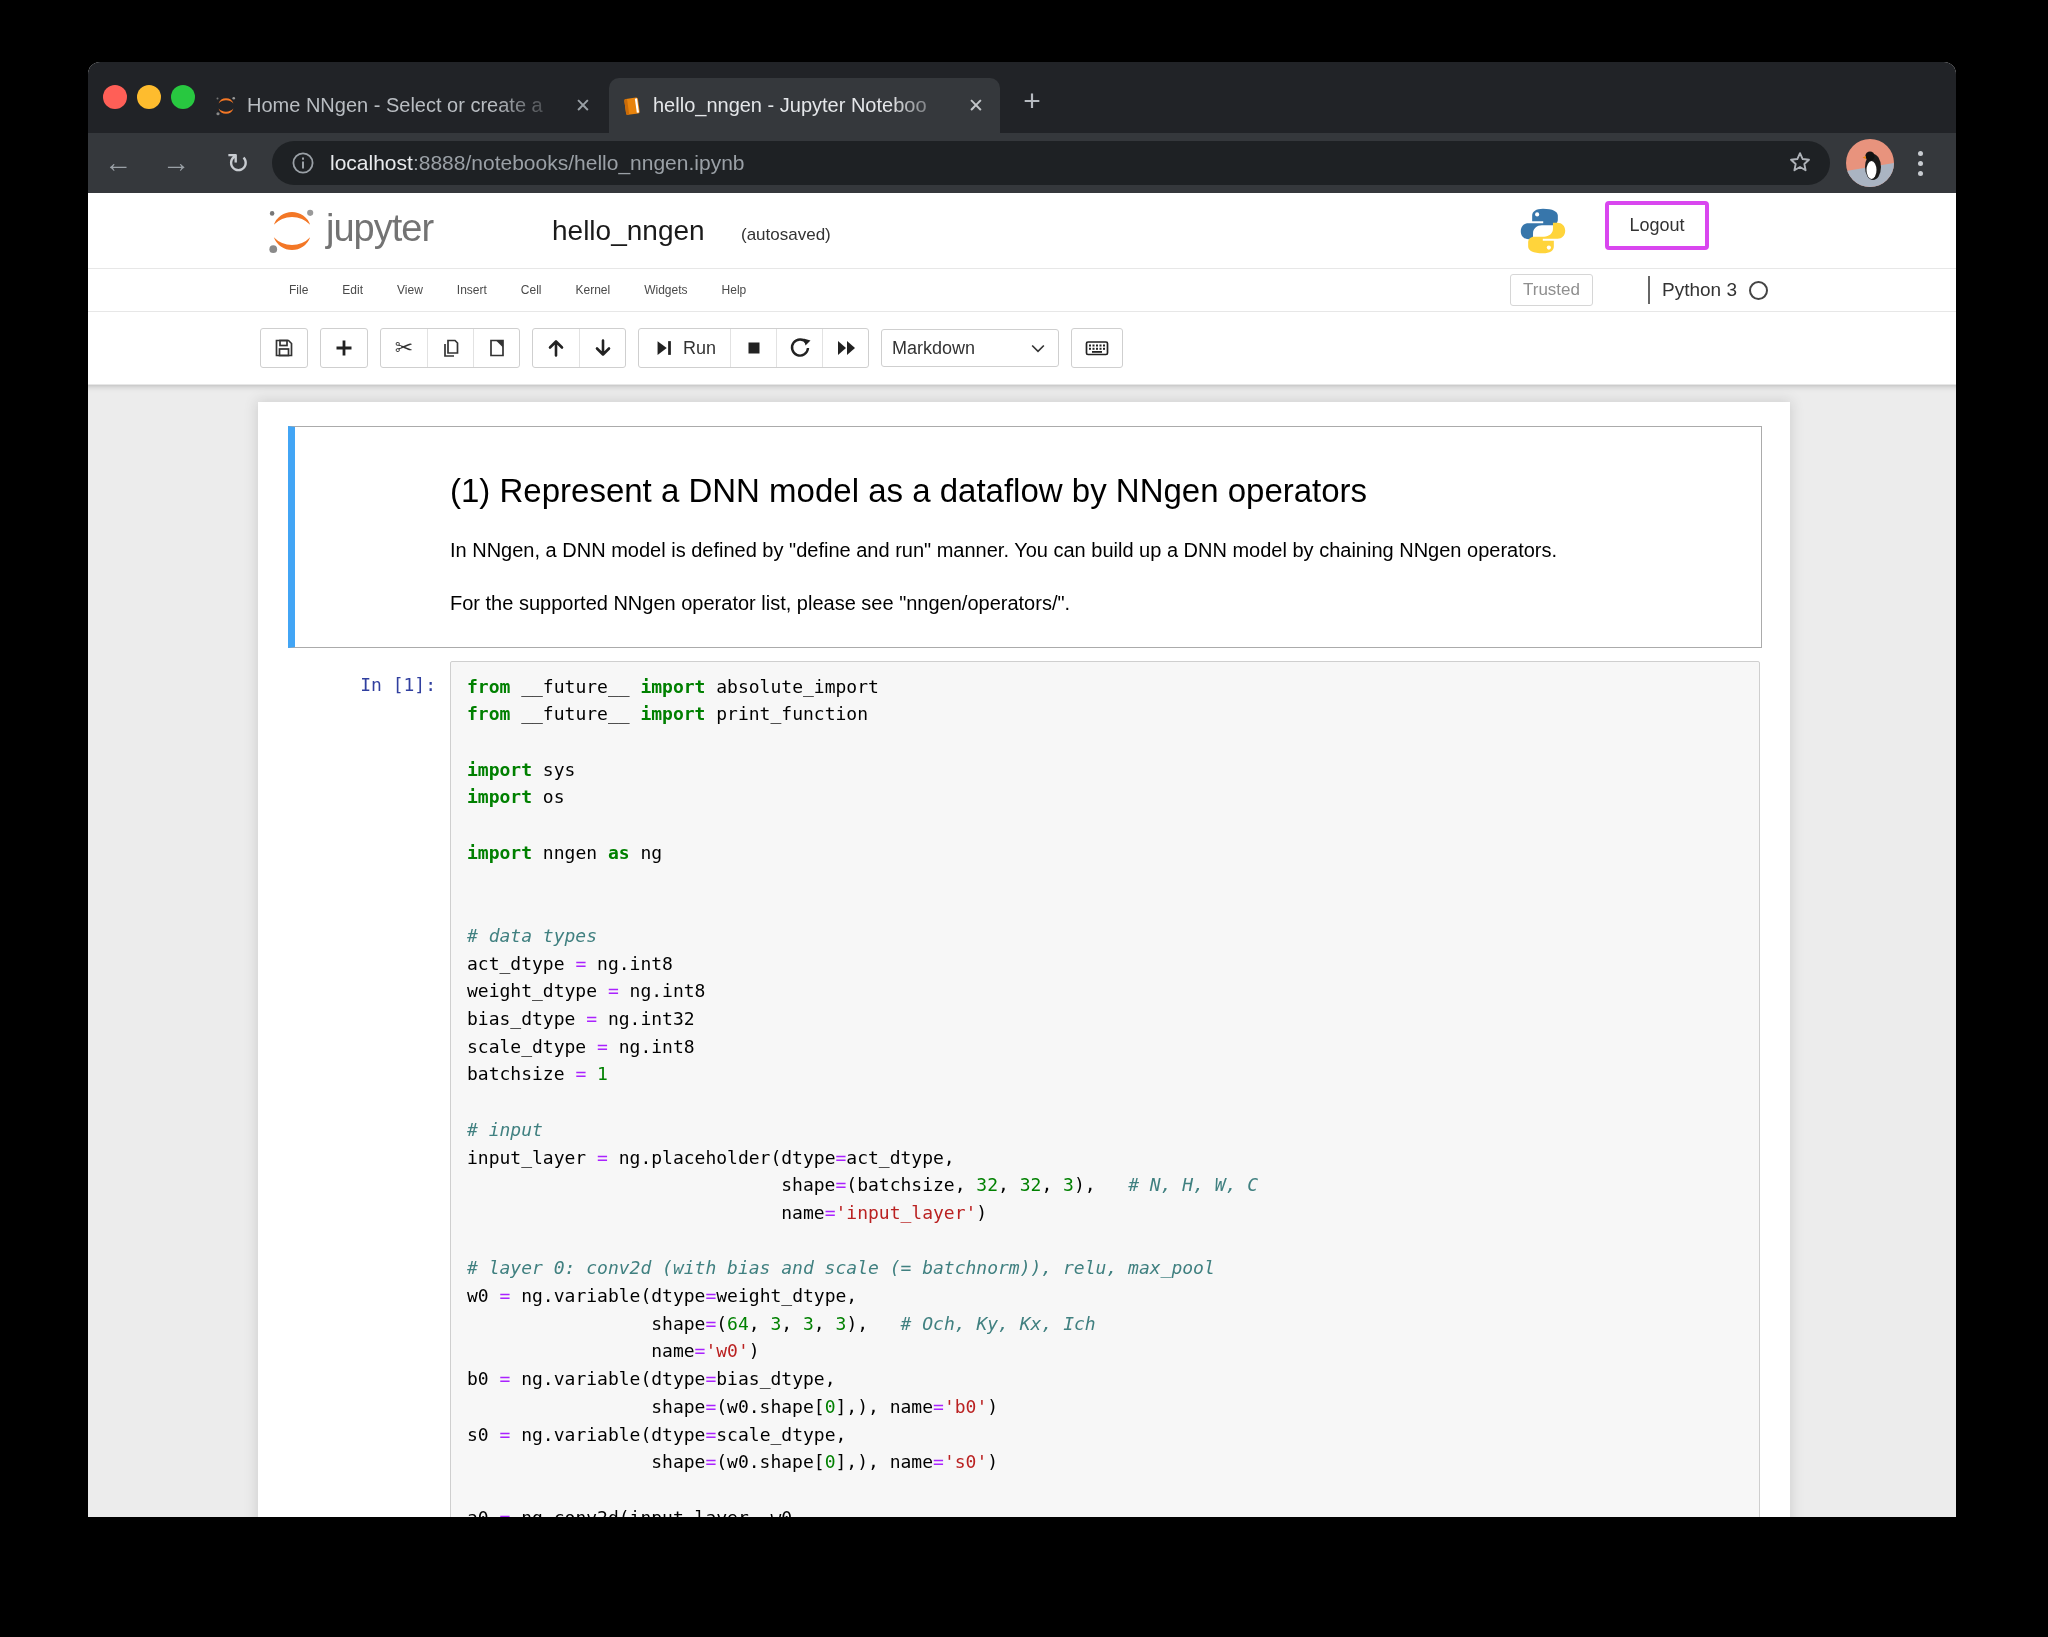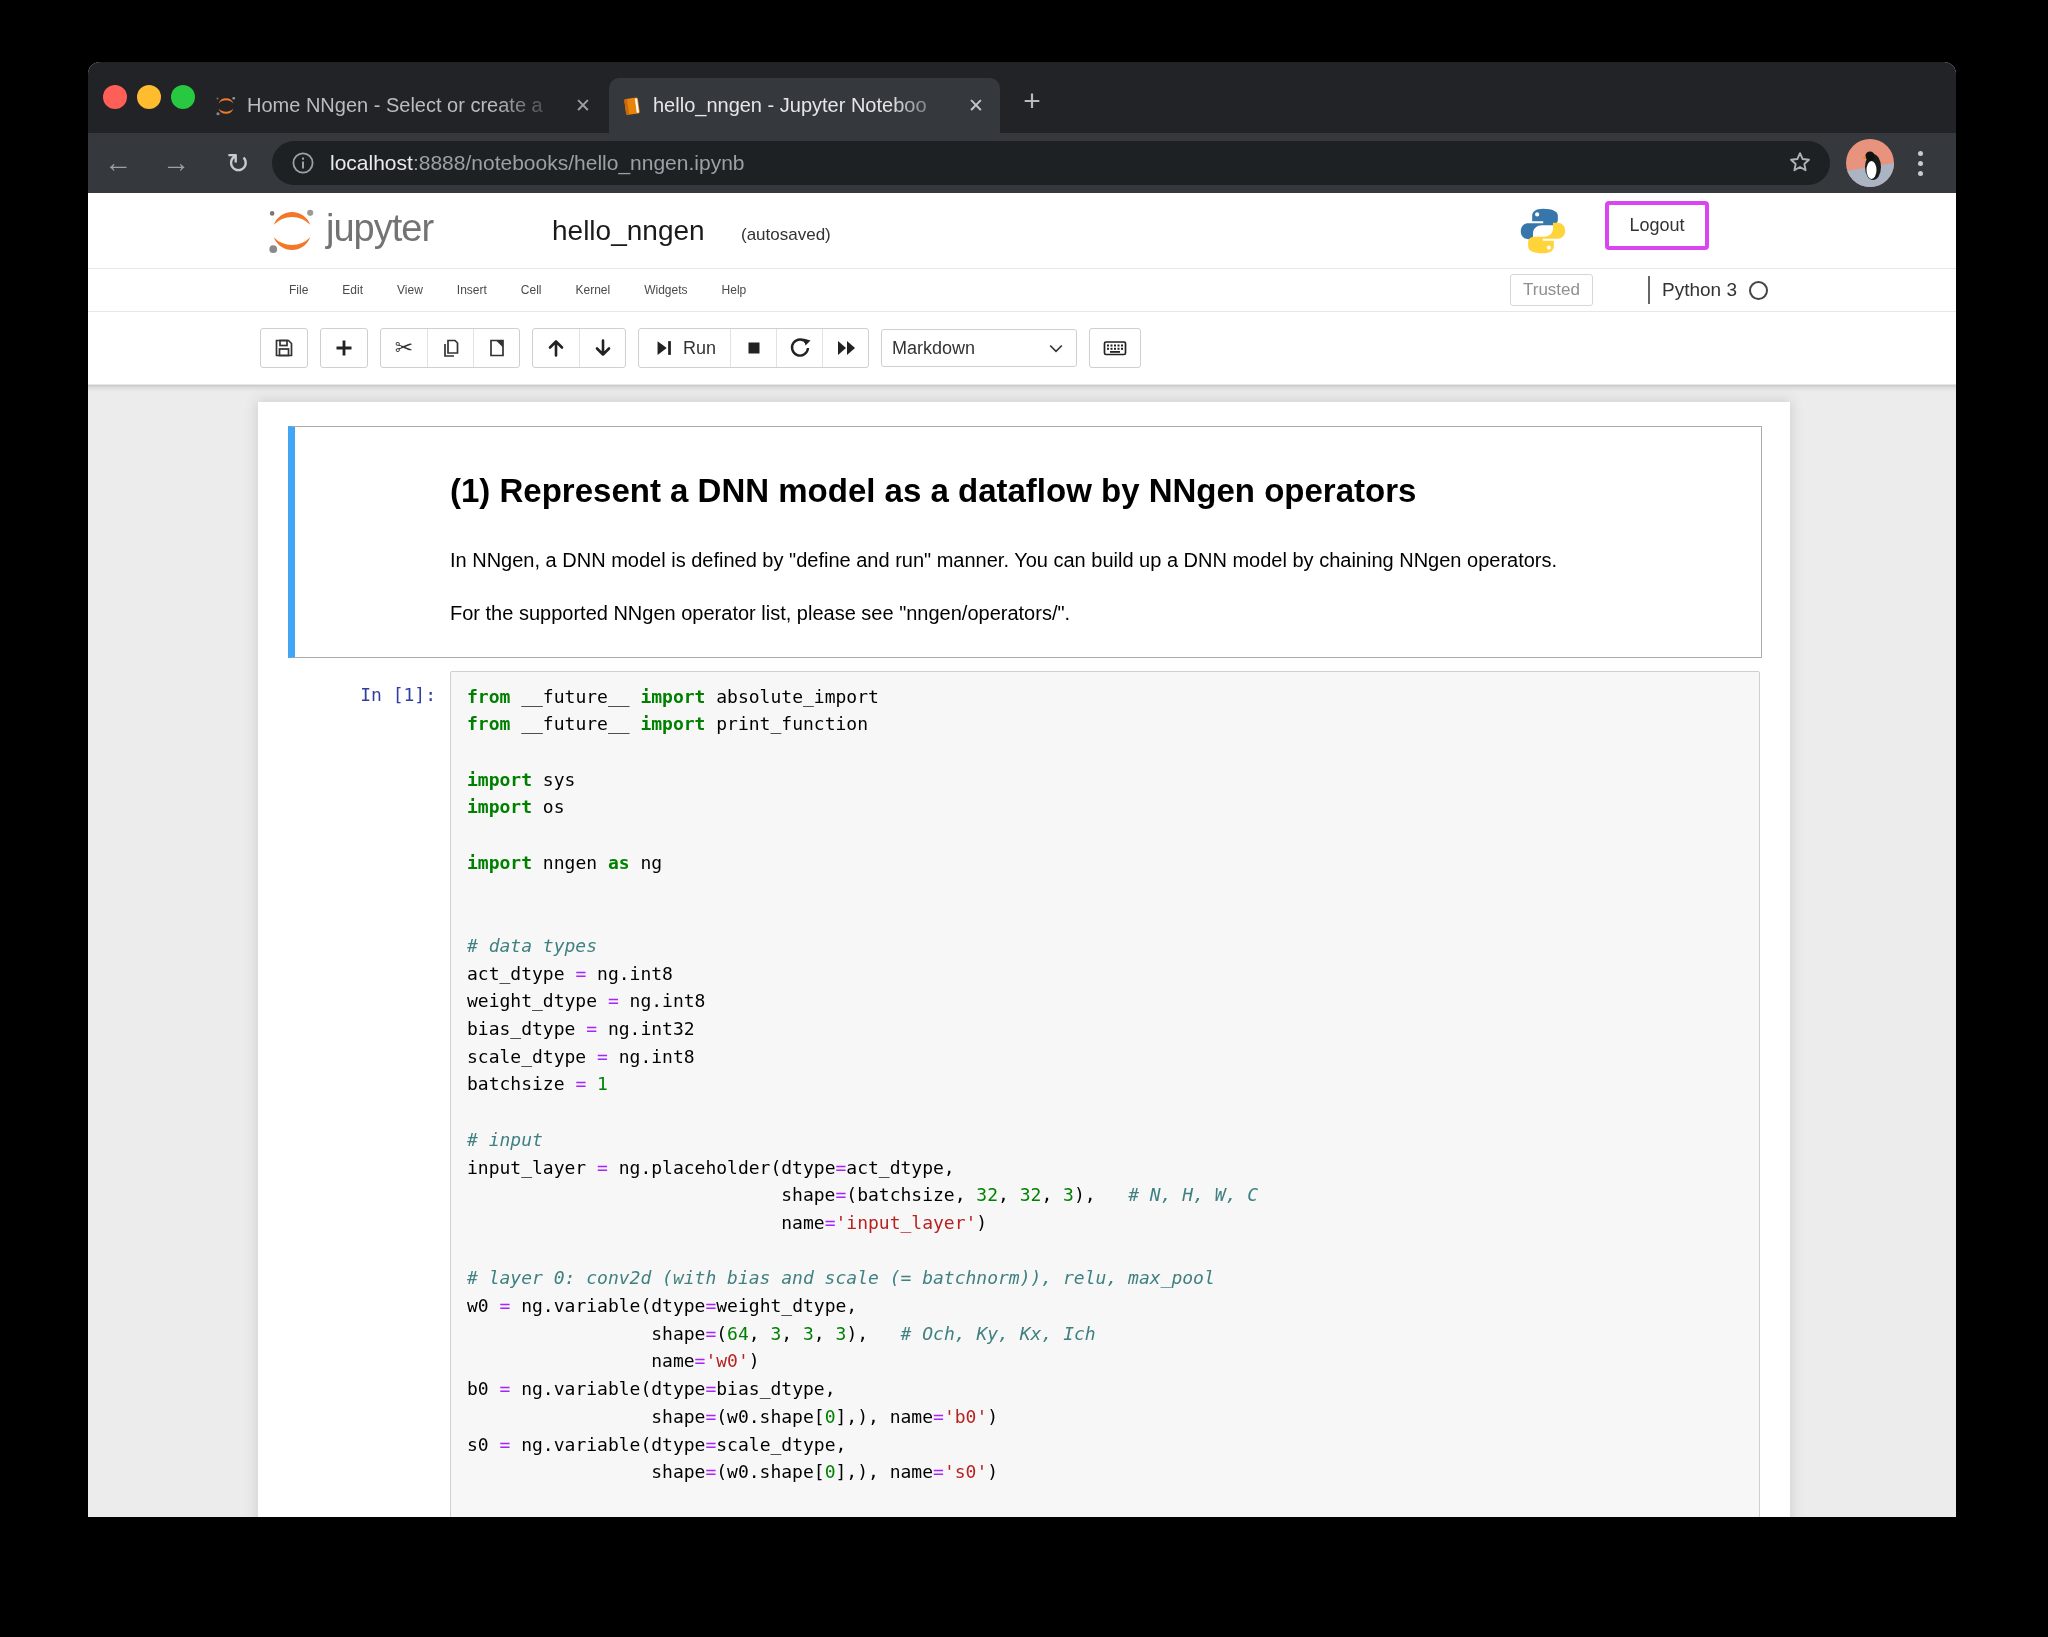--- a/index.html
+++ b/index.html
@@ -61,32 +61,32 @@
   .kcircle{width:19px;height:19px;border:2.4px solid #444;border-radius:50%;box-sizing:border-box;}
 
   
   .jtoolbar{position:relative;height:73px;background:#fff;border-bottom:1px solid #e7e7e7;box-sizing:border-box;
     display:flex;align-items:center;padding-left:172px;gap:12px;}
   .tbgroup{display:flex;height:38px;border:1px solid #cfcfcf;border-radius:3px;background:#fff;overflow:hidden;}
   .tbbtn{width:46px;height:38px;display:flex;align-items:center;justify-content:center;color:#333;box-sizing:border-box;}
   .tbbtn + .tbbtn{border-left:1px solid #e2e2e2;}
   .tbbtn.run{width:auto;padding:0 14px;gap:8px;font-size:18px;color:#333;}
   .uicon{font-size:22px;line-height:1;color:#333;}
-  .celltype{display:flex;align-items:center;height:38px;width:196px;border:1px solid #cfcfcf;border-radius:3px;box-sizing:border-box;
+  .celltype{display:flex;align-items:center;height:38px;width:178px;border:1px solid #cfcfcf;border-radius:3px;box-sizing:border-box;
     font-size:18px;color:#333;padding:0 10px;justify-content:space-between;background:#fff;}
 
   
   .nbbody{position:relative;height:1132px;background:#ececec;overflow:hidden;box-shadow:inset 0 7px 7px -7px rgba(0,0,0,.3);}
   .nbcontainer{position:absolute;left:170px;top:17px;width:1532px;min-height:1200px;background:#fff;
     box-shadow:0 0 12px 1px rgba(87,87,87,.2);padding-top:24px;box-sizing:border-box;}
 
   
   .mdcell{margin:0 28px 0 30px;border:1px solid #ababab;border-left:7px solid #42A5F5;background:#fff;
     padding:30px 30px 28px 155px;box-sizing:border-box;}
-  .md-h1{font-size:33px;font-weight:700;color:#000;margin:14px 0 36px 0;line-height:1.2;}
+  .md-h1{font-size:33px;font-weight:400;color:#000;margin:14px 0 26px 0;line-height:1.2;}
   .md-p{font-size:20px;color:#000;margin:0 0 26px 0;line-height:1.35;}
   .md-p:last-child{margin-bottom:2px;}
 
   
   .codecell{display:flex;margin:13px 30px 0 30px;}
   .prompt{flex:0 0 162px;text-align:right;padding:13px 14px 0 0;box-sizing:border-box;
     font-family:"DejaVu Sans Mono",monospace;font-size:18px;color:#303F9F;white-space:nowrap;}
   .codebox{flex:1;border:1px solid #cfcfcf;background:#f7f7f7;border-radius:2px;padding:11px 16px 20px 16px;box-sizing:border-box;}
   .cline{font-family:"DejaVu Sans Mono",monospace;font-size:18px;line-height:27.7px;white-space:pre;color:#000;}
   .t-kw{color:#008000;font-weight:bold;}

